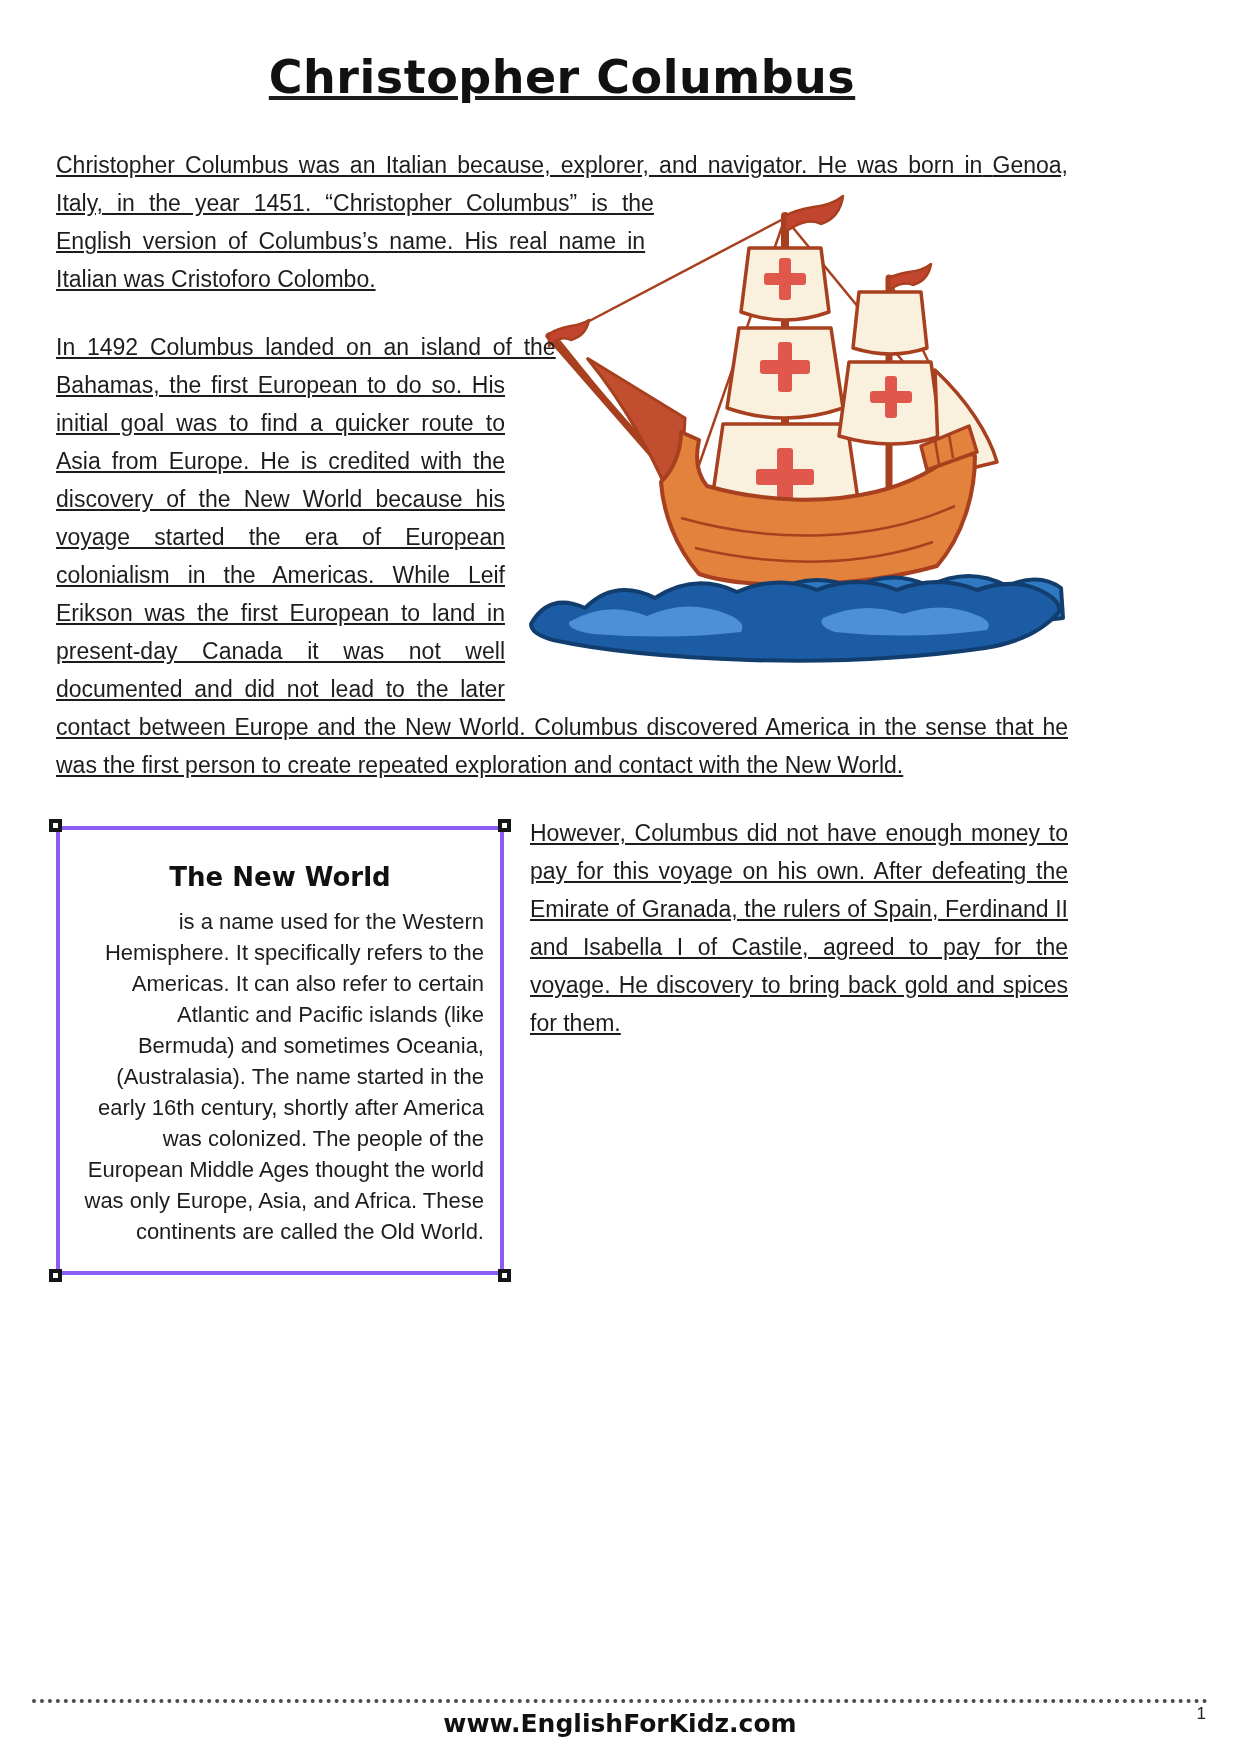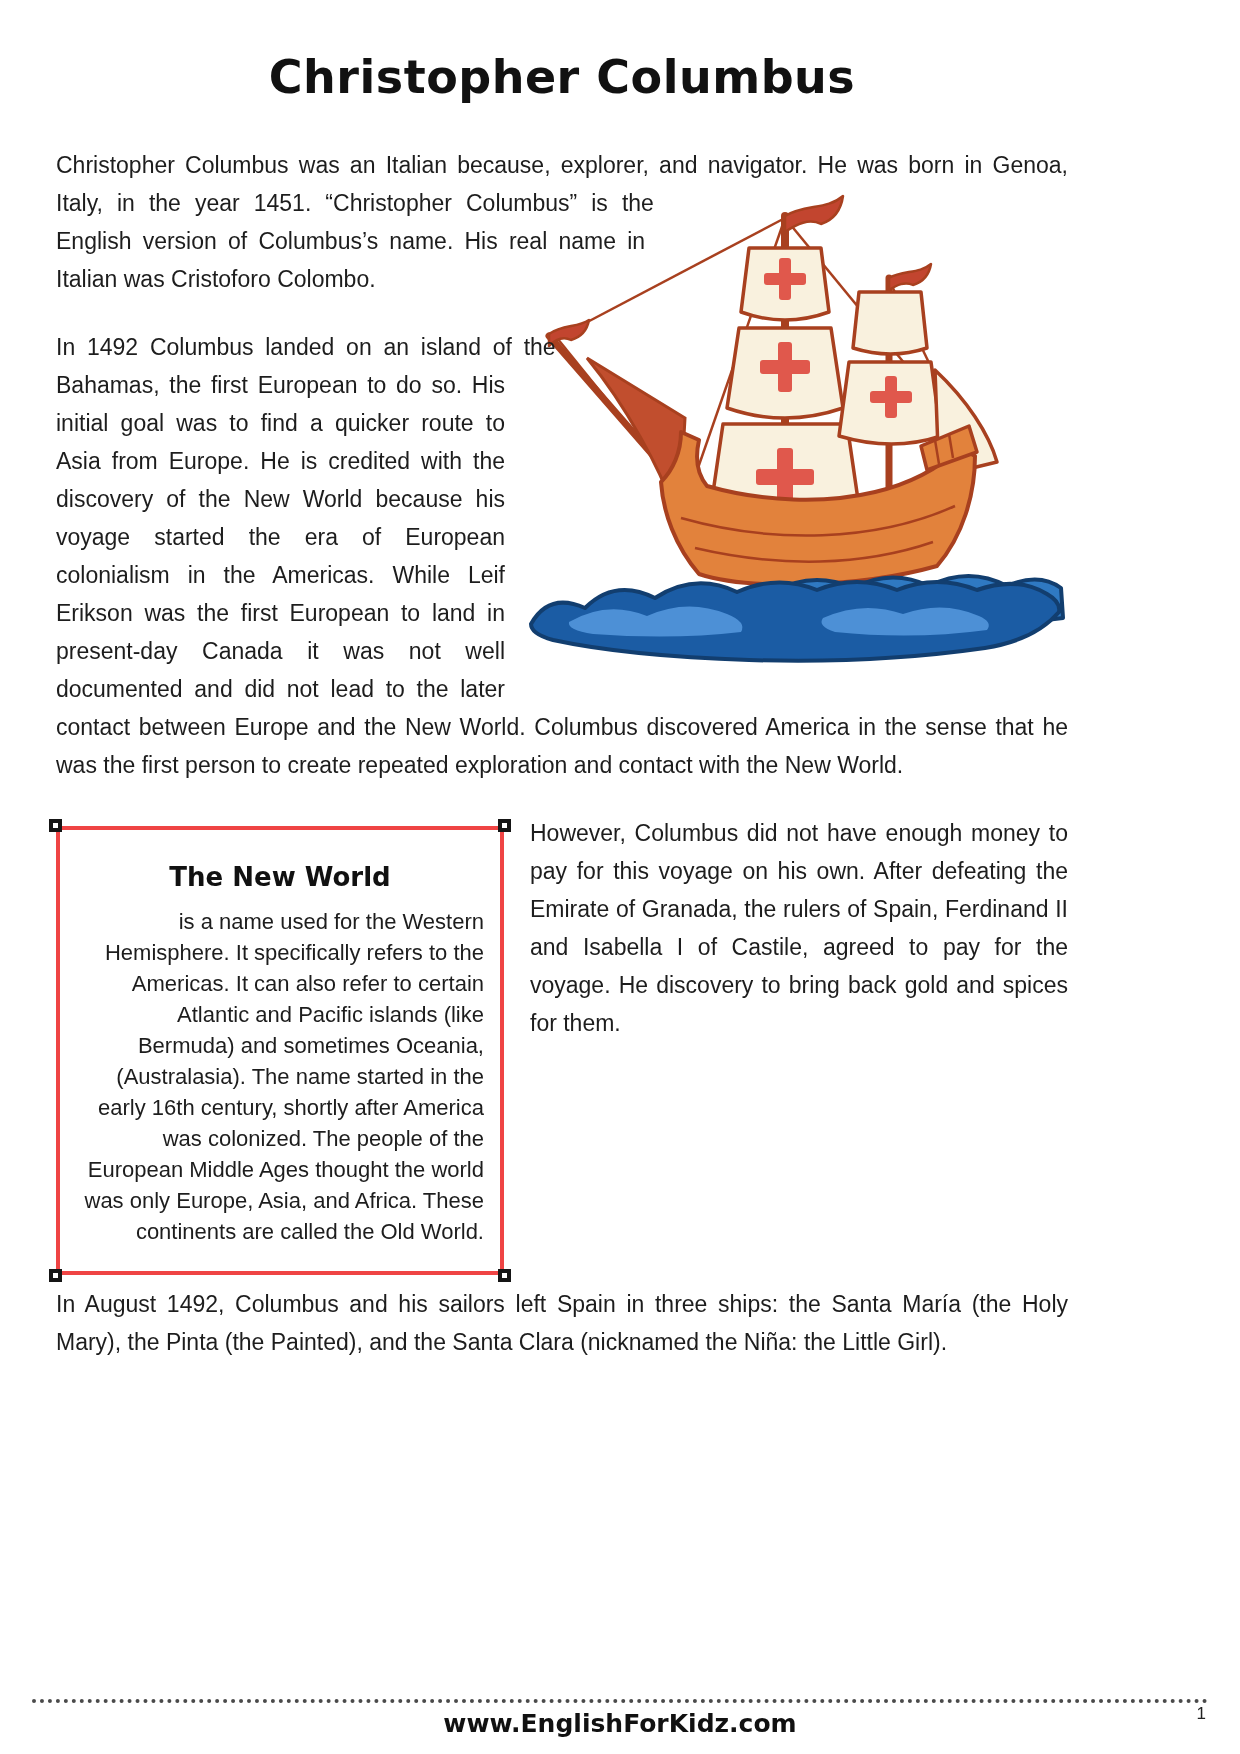--- a/index.html
+++ b/index.html
@@ -5,20 +5,21 @@
   * { box-sizing: border-box; margin: 0; padding: 0; }
   html, body { background: #ffffff; }
   .page {
     width: 1240px; height: 1754px;
     position: relative;
     background: #ffffff;
     font-family: "Liberation Sans", sans-serif;
     color: #1c1c1c;
     overflow: hidden;
     margin: 0 auto;
+    text-decoration: underline;
   }
   .content { padding: 44px 172px 0 56px; }
   .title {
     font-family: "DejaVu Sans", sans-serif;
     font-weight: bold;
     font-size: 46px;
     letter-spacing: 0.5px;
     text-align: center;
     margin: 6px 0 42px 0;
     color: #111;
@@ -42,21 +43,21 @@
     shape-margin: 12px;
   }
   .ship-float svg { display: block; width: 100%; height: 100%; }
 
   
   .nw-box {
     float: left;
     display: block;
     width: 448px;
     margin: 12px 26px 10px 0;
-    border: 4px solid #ef4444;
+    border: 4px solid #8b5cf6;
     padding: 28px 16px 24px 16px;
     text-align: center;
     position: relative;
     background: #ffffff;
   }
   .nw-title {
     display: block;
     font-family: "DejaVu Sans", sans-serif;
     font-weight: bold;
     font-size: 26px;
@@ -169,21 +170,20 @@
         <span class="corner tr"></span>
         <span class="corner bl"></span>
         <span class="corner br"></span>
         <span class="nw-title">The New World</span>
         <span class="nw-body">is a name used for the Western Hemisphere. It specifically refers to the Americas. It can also refer to certain Atlantic and Pacific islands (like Bermuda) and sometimes Oceania, (Australasia). The name started in the early 16th century, shortly after America was colonized. The people of the European Middle Ages thought the world was only Europe, Asia, and Africa. These continents are called the Old World.</span>
       </span>
     </p>
 
     <p class="para">However, Columbus did not have enough money to pay for this voyage on his own. After defeating the Emirate of Granada, the rulers of Spain, Ferdinand II and Isabella I of Castile, agreed to pay for the voyage. He discovery to bring back gold and spices for them.</p>
 
-    <p class="para clear">In August 1492, Columbus and his sailors left Spain in three ships: the Santa María (the Holy Mary), the Pinta (the Painted), and the Santa Clara (nicknamed the Niña: the Little Girl).</p>
 
   </div>
 
   <div class="footer">
     <div class="dotline"></div>
     <div class="pagenum">1</div>
     <div class="site">www.EnglishForKidz.com</div>
   </div>
 </div>
 

